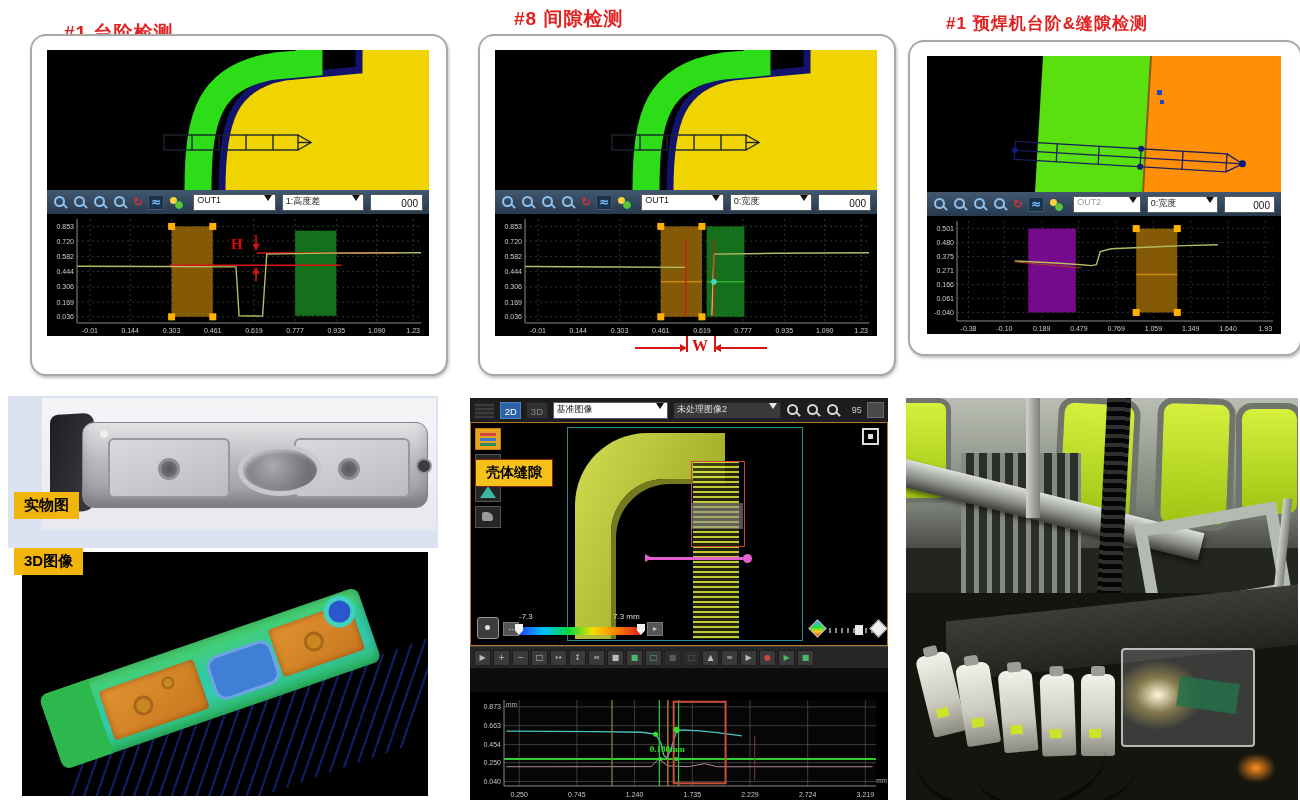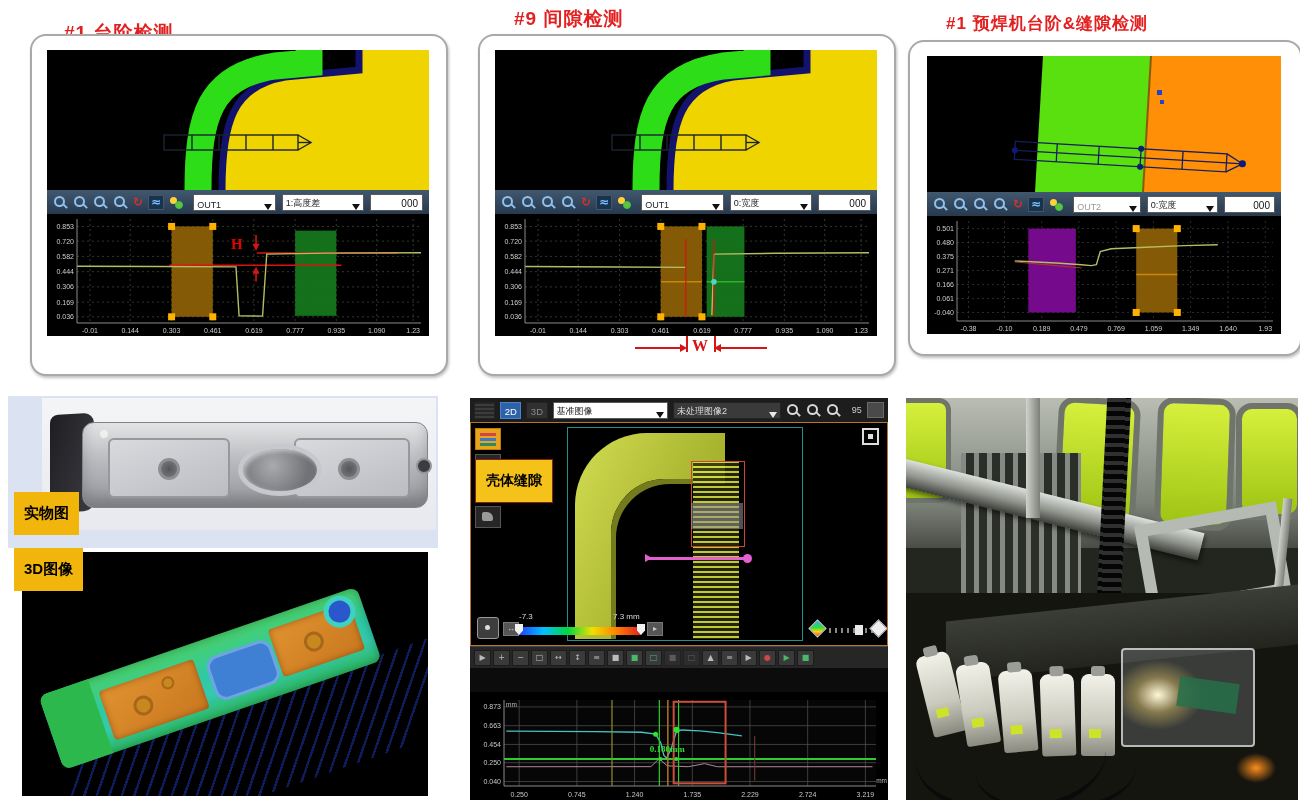--- a/index.html
+++ b/index.html
@@ -28,21 +28,21 @@
                  background:#8fc1ef;transform:rotate(45deg)}
   .ic-mag.light::before{border-color:#d8d8d8}
   .ic-mag.light::after{background:#d8d8d8}
   .ic-char{font:bold 12px "DejaVu Sans",sans-serif;display:inline-block;line-height:13px}
   .ic-dual{position:relative;width:14px;height:14px;display:inline-block}
   .ic-dual::before{content:"";position:absolute;left:1px;top:2px;width:7px;height:7px;
                    border-radius:50%;background:#ffd23a}
   .ic-dual::after{content:"";position:absolute;left:6px;top:6px;width:6px;height:6px;
                   border-radius:50%;background:#69c12e;border:1px solid #2c6}
 
-  .dd{height:17px;display:flex;align-items:flex-end;justify-content:space-between;
+  .dd{height:17px;display:flex;align-items:flex-start;justify-content:space-between;
       background:#fff;border:1px solid #5a5a5a;font-size:9px;color:#222;padding:0 3px;
       box-sizing:border-box}
   .dd .arr{width:0;height:0;border-left:4px solid transparent;border-right:4px solid transparent;
            border-top:6px solid #111}
   .dd.dark{background:#3a3a3a;color:#ddd;border-color:#222}
   .dd.dark .arr{border-top-color:#e8e8e8}
   .dd.muted{color:#999}
   .dd-out{width:88px}.dd-mode{width:88px}
   .valbox{width:56px;height:17px;background:#fff;border:1px solid #5a5a5a;font-size:10px;
           color:#111;text-align:right;padding-right:4px;line-height:17px;box-sizing:border-box}
@@ -71,21 +71,21 @@
   .poval{position:absolute;left:196px;top:46px;width:74px;height:42px;border-radius:50%;
          border:5px solid #c7c8cd;background:radial-gradient(circle at 40% 40%,#a9aaae,#717276 70%);
          box-shadow:inset 2px 2px 4px rgba(255,255,255,.5)}
   .pscrew{position:absolute;width:16px;height:16px;border-radius:50%;border:3px solid #8e8f93;
           background:radial-gradient(#55565a,#7c7d81)}
   .phole{position:absolute;left:374px;top:60px;width:12px;height:12px;border-radius:50%;
          border:2px solid #95969b;background:#3b3c40}
   .ppin{position:absolute;left:58px;top:32px;width:8px;height:8px;border-radius:50%;background:#efefef}
 
   .taglabel{position:absolute;background:#f2b50c;color:#000;font-weight:bold;font-size:15px;
-            padding:12px 10px;z-index:5}
+            padding:4px 10px;z-index:5}
   .panel3d{position:absolute;background:#000;overflow:hidden}
   .p3dwrap{position:absolute;left:28px;top:62px;width:360px;height:170px;transform:rotate(-19deg)}
   .p3dbar{position:absolute;left:0;top:20px;width:336px;height:78px;border-radius:8px;
           background:linear-gradient(180deg,#49d06a,#2fc9a4 45%,#35c9ae 70%,#2db860);
           box-shadow:inset 0 0 10px rgba(0,60,40,.4)}
   .p3dcap{position:absolute;left:0;top:0;width:52px;height:78px;border-radius:8px 0 0 8px;background:#2db84e}
   .p3dplate{position:absolute;border-radius:4px;background:linear-gradient(150deg,#e0922f,#c9781f);
             box-shadow:inset 0 0 6px rgba(90,40,0,.5)}
   .p3dring{position:absolute;width:14px;height:14px;border-radius:50%;border:3px solid #a8661a;
            background:#c9871f}
@@ -183,21 +183,21 @@
   .mx-acrylic{background:rgba(225,240,250,.18);border:2px solid rgba(250,250,255,.65);border-radius:4px;overflow:hidden}
   .mx-glow{background:radial-gradient(closest-side,#fff7d8,rgba(245,211,106,.4),transparent)}
   .mx-pcb{background:#27704a;opacity:.85;transform:rotate(8deg)}
   .mx-cable{border-bottom:7px solid #0a0a0a;border-radius:0 0 60% 50%}
   .mx-glow2{background:radial-gradient(closest-side,#ff8c1e,transparent)}
 </style>
 </head>
 <body>
 
 <div class="ptitle" style="left:64px;top:20px">#1 台阶检测</div>
-<div class="ptitle" style="left:514px;top:6px">#9 间隙检测</div>
+<div class="ptitle" style="left:514px;top:6px">#8 间隙检测</div>
 <div class="ptitle" style="left:946px;top:12px;font-size:17px">#1 预焊机台阶&amp;缝隙检测</div>
 
 <div class="card" style="left:30px;top:34px;width:414px;height:338px">
   <div class="scan" style="left:15px;top:14px;width:382px;height:140px">
     <svg viewBox="0 0 382 140" preserveAspectRatio="none">
       <rect width="382" height="140" fill="#000"></rect>
       <path d="M175,140 C175,72 186,36 238,27 L312,20 L312,0 L382,0 L382,140 Z" fill="#f0d400"></path>
       <path d="M175,140 C175,72 186,36 238,27 L312,20 L312,0" fill="none" stroke="#13136e" stroke-width="7"></path>
       <path d="M151,140 C151,66 162,26 228,16 L262,13 L262,-12" fill="none" stroke="#2ddd17" stroke-width="27"></path>
       <g stroke="#1b2430" stroke-width="1.4" fill="none">

